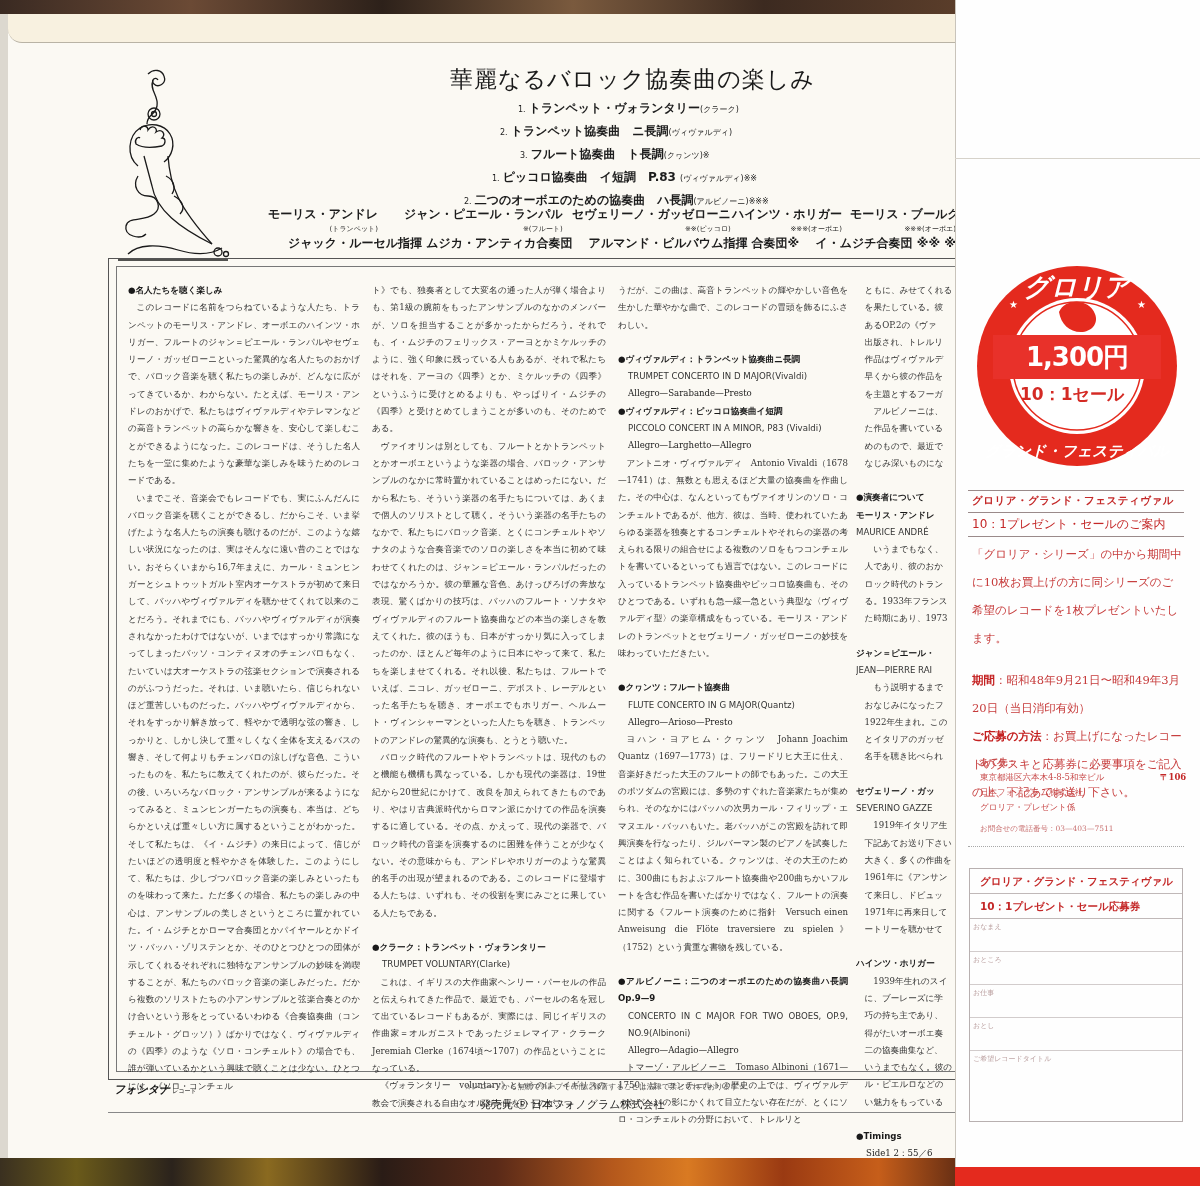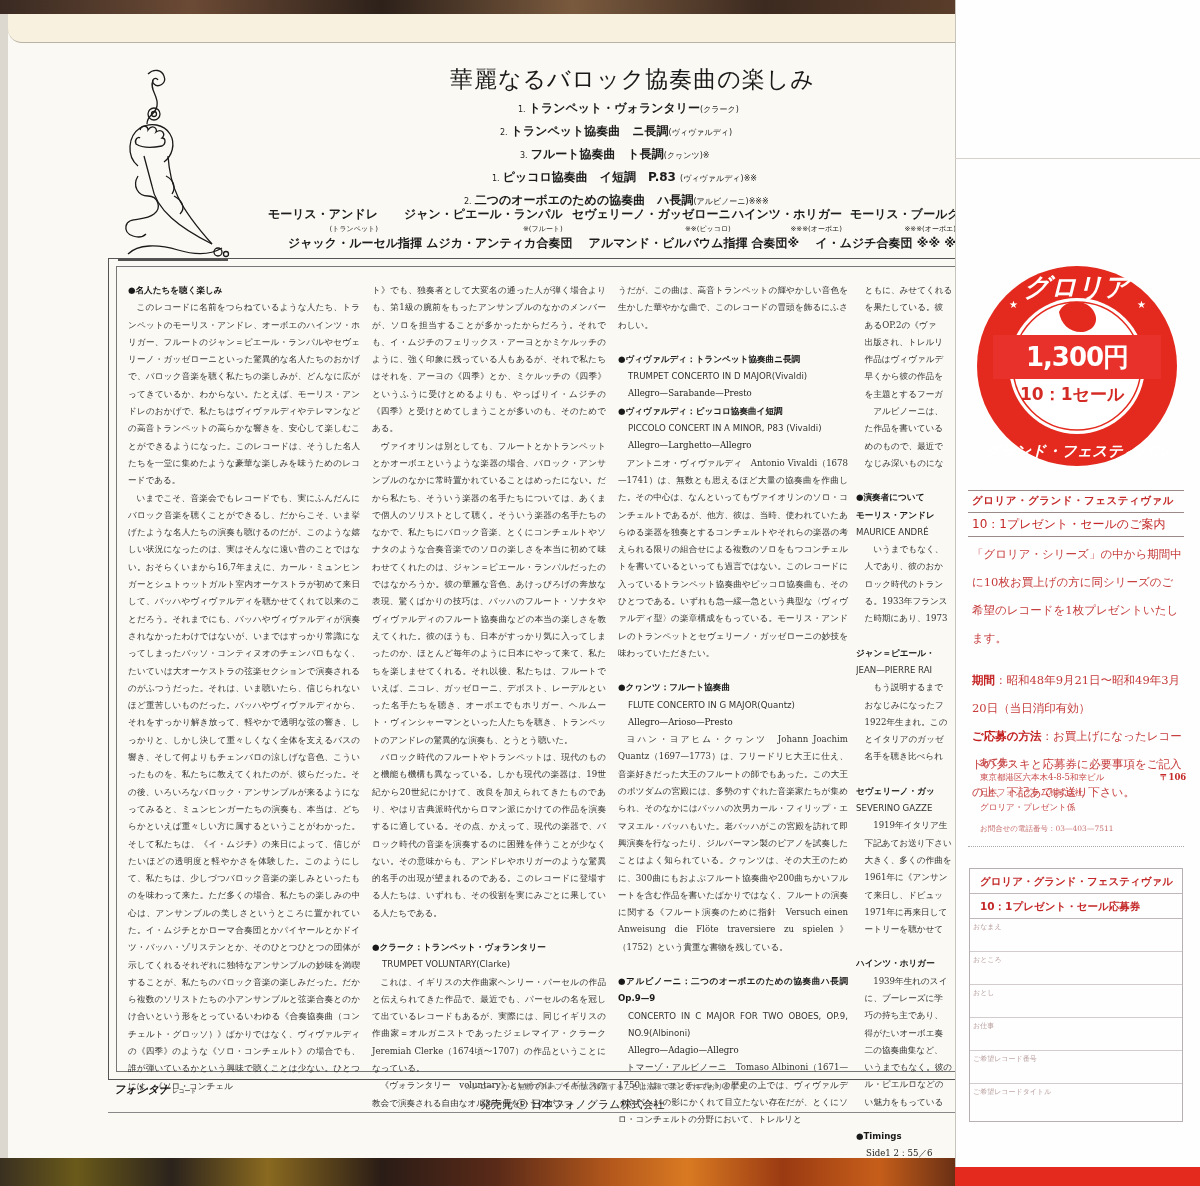--- a/index.html
+++ b/index.html
@@ -252,19 +252,18 @@
   <div class="tel">お問合せの電話番号：03—403—7511</div>
 </div>
 
 <div class="dotline"></div>
 
 <div class="coupon">
   <div class="ch">グロリア・グランド・フェスティヴァル</div>
   <div class="ch">10：1プレゼント・セール応募券</div>
   <div class="row">おなまえ</div>
   <div class="row">おところ</div>
+  <div class="row">お仕事</div>
   <div class="row">おとし</div>
-  <div class="row">お仕事</div>
-  <div class="row">ご希望レコード番号</div>
   <div class="row">ご希望レコードタイトル</div>
 </div>
 
 <div class="obi-stripe"></div>
 
 </body></html>

